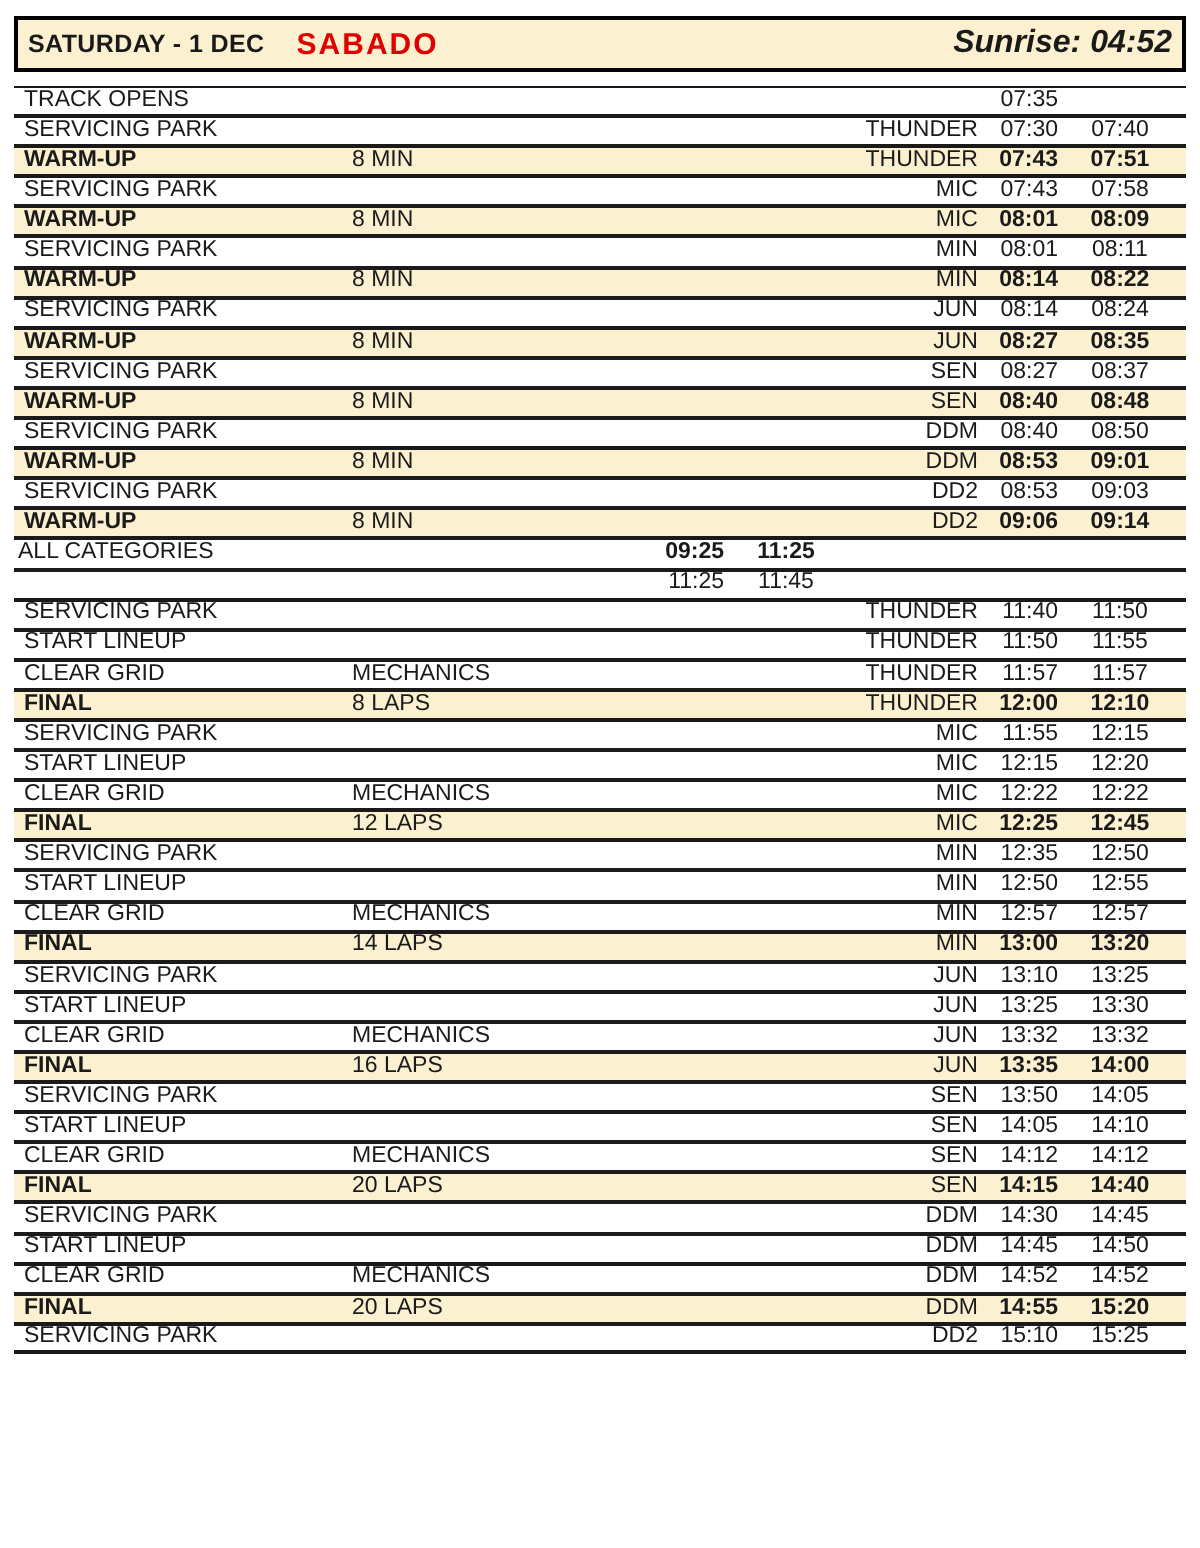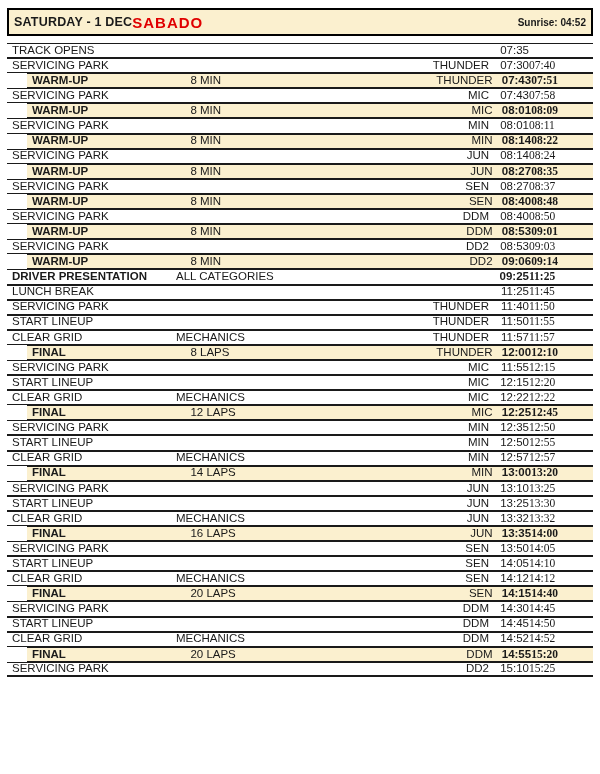--- a/index.html
+++ b/index.html
@@ -16,46 +16,46 @@
     box-sizing: border-box;
     height: 21px;
     border: 2px solid #000;
     background: var(--hl, #FBF0CF);
     display: flex;
     align-items: center;
     padding: 12px 5px;
     margin-bottom: 7px;
   }
   .day-title { font-weight: bold; font-size: 12.5px; letter-spacing: 0.2px; white-space: nowrap; }
-  .day-local { color: var(--red, #E00000); font-weight: bold; font-size: 15px; letter-spacing: 1px; white-space: nowrap; }
-  .sunrise { margin-left: auto; font-weight: 600; font-size: 10px; white-space: nowrap; }
+  .day-local { color: var(--red, #E00000); font-weight: bold; font-size: 15px; margin-left: 16px; letter-spacing: 1px; white-space: nowrap; }
+  .sunrise { margin-left: auto; font-style: italic; font-weight: 600; font-size: 16px; white-space: nowrap; }
 
   #rows { display: flex; flex-direction: column; gap: 0; }
   .row {
     box-sizing: border-box;
     display: flex;
     align-items: center;
     height: 15.1px;
     border-top: 1px solid var(--bd, #1a1a1a);
     border-bottom: 1px solid var(--bd, #1a1a1a);
     font-size: 11.5px;
     line-height: 1;
     background: #ffffff;
   }
   .row:last-child { border-bottom: 2px solid var(--bd, #1a1a1a); }
-  .row.highlight { background: var(--hl, #FBF0CF); margin-left: 20px; }
+  .row.highlight { background: var(--hl, #FBF0CF); }
   .row.highlight .event, .row.highlight .start, .row.highlight .end,
   .row.boldrow  .event, .row.boldrow  .start, .row.boldrow  .end { font-weight: bold; }
 
   .cell { box-sizing: border-box; overflow: hidden; white-space: nowrap; }
   .event    { width: 167px; padding-left: 5px; }
   .detail   { width: 191px; padding-left: 2px; }
   .category { width: 124px; text-align: right; }
   .start    { width: 40px;  text-align: right; }
-  .end      { width: 64px;  text-align: left; padding-right: 2px; font-family: Liberation Serif, serif; }
+  .end      { width: 64px;  text-align: center; padding-right: 2px; }
 </style>
 </head>
 <body>
 
 <div class="sheet">
   <div class="header-box">
     <span class="day-title">SATURDAY - 1 DEC</span>
     <span class="day-local">SABADO</span>
     <span class="sunrise">Sunrise: 04:52</span>
   </div>
@@ -159,28 +159,26 @@
         <div class="cell end">09:03</div>
       </div>
       <div class="row highlight">
         <div class="cell event">WARM-UP</div>
         <div class="cell detail">8 MIN</div>
         <div class="cell category">DD2</div>
         <div class="cell start">09:06</div>
         <div class="cell end">09:14</div>
       </div>
       <div class="row boldrow">
-        <div class="cell event">DRIVER PRESENTATION</div>
         <div class="cell detail">ALL CATEGORIES</div>
         <div class="cell category"></div>
         <div class="cell start">09:25</div>
         <div class="cell end">11:25</div>
       </div>
       <div class="row plain">
-        <div class="cell event">LUNCH BREAK</div>
         <div class="cell detail"></div>
         <div class="cell category"></div>
         <div class="cell start">11:25</div>
         <div class="cell end">11:45</div>
       </div>
       <div class="row plain">
         <div class="cell event">SERVICING PARK</div>
         <div class="cell detail"></div>
         <div class="cell category">THUNDER</div>
         <div class="cell start">11:40</div>

